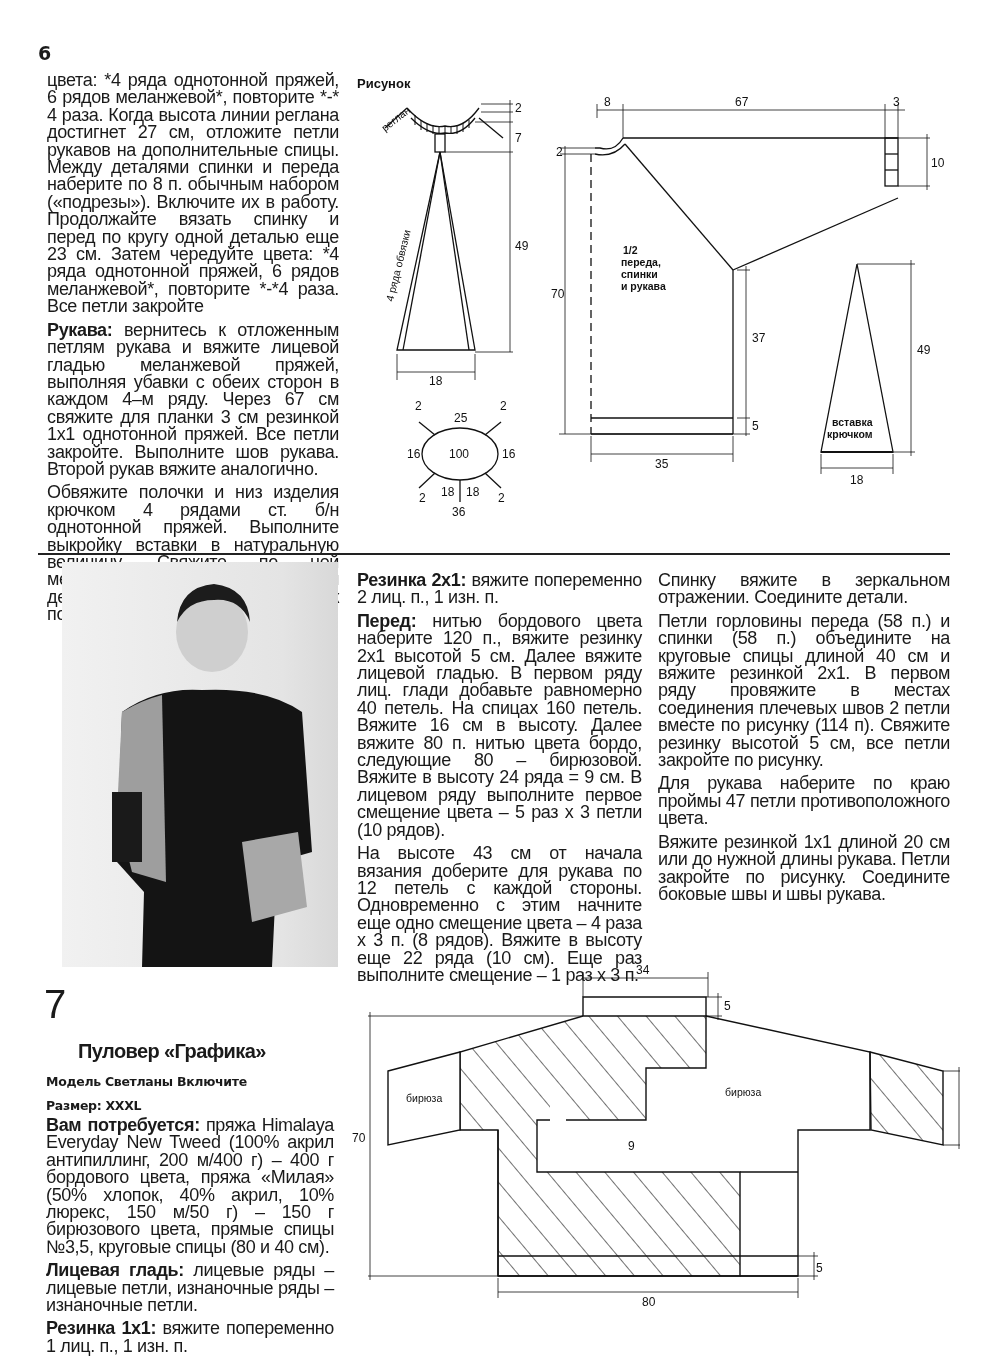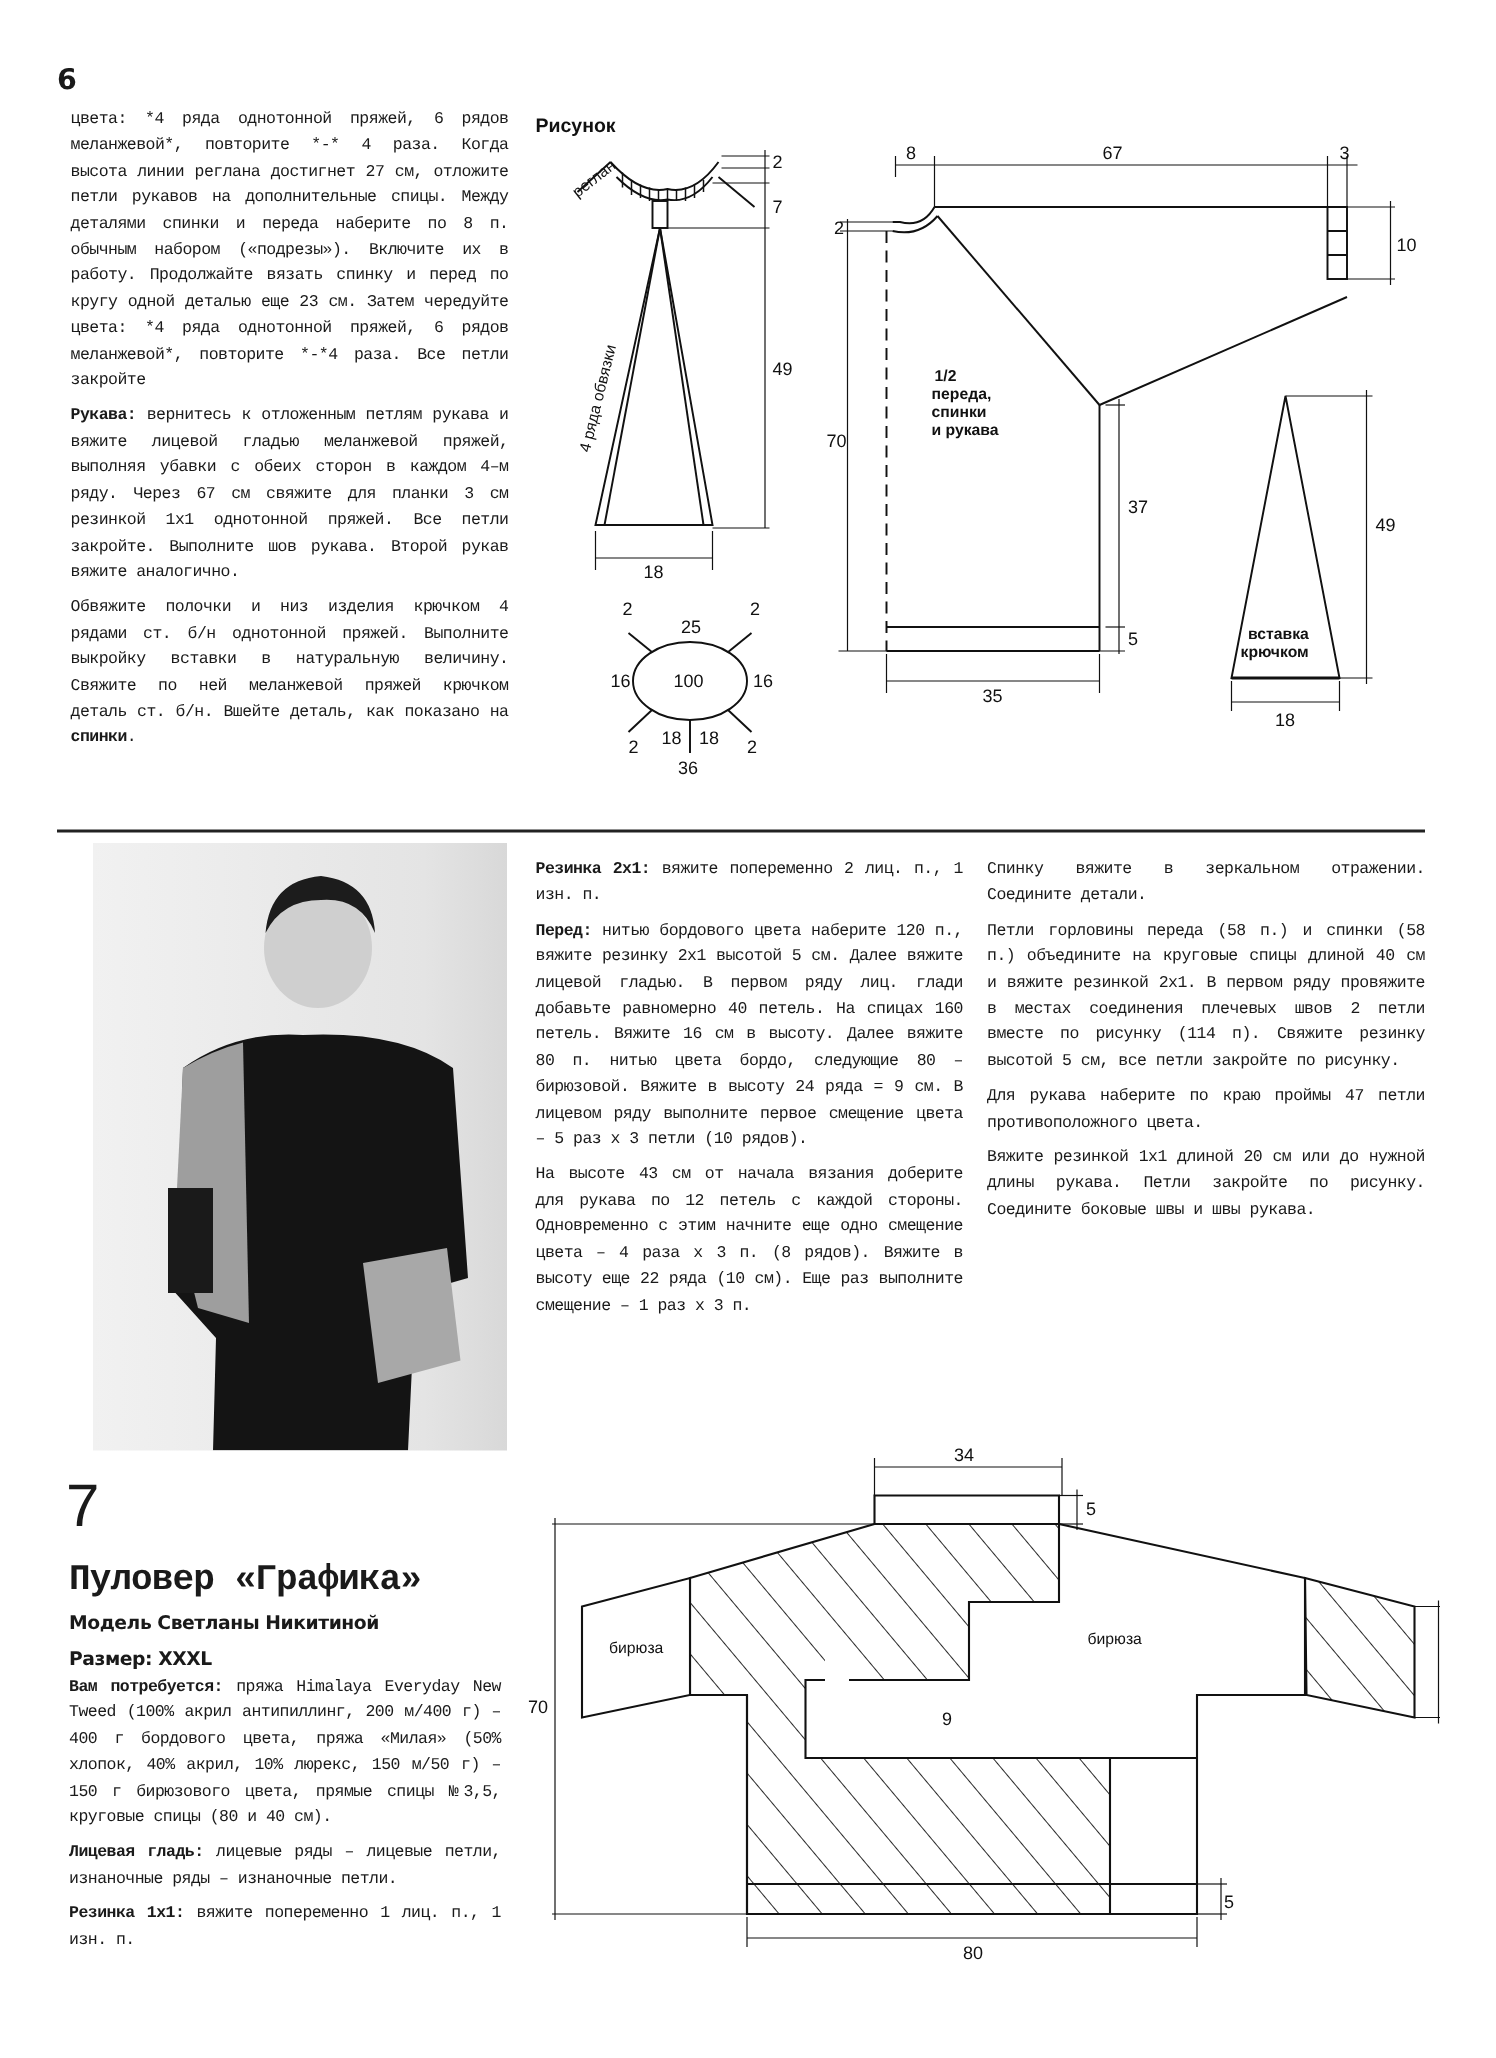--- a/index.html
+++ b/index.html
@@ -1,25 +1,25 @@
 <!DOCTYPE html>
 <html><head>
 <meta charset="utf-8">
 <style>
   html, body { margin: 0; padding: 0; background: #ffffff; }
   body { width: 997px; height: 1372px; position: relative; overflow: hidden;
          font-family: "Liberation Sans", sans-serif; color: #1a1a1a; }
   .abs { position: absolute; }
-  .txt { font-family: Liberation Mono, monospace; font-size: 11px; line-height: 17.4px;
+  .txt { font-family: Liberation Sans, sans-serif; font-size: 18px; line-height: 17.4px;
          letter-spacing: -0.35px; font-stretch: condensed; transform-origin: 0 0; }
   .txt p { margin: 0 0 6px 0; text-align: justify; }
   .txt b { font-weight: bold; }
   .pagenum { font-family: "DejaVu Sans", sans-serif; font-weight: bold; font-size: 19px; }
   .bignum { font-family: "Liberation Sans", sans-serif; font-size: 40px; font-weight: normal; }
-  .title { font-family: Liberation Mono, monospace; font-weight: bold; font-size: 24px; letter-spacing: -0.6px; }
+  .title { font-family: Liberation Sans, sans-serif; font-weight: bold; font-size: 20px; letter-spacing: -0.6px; margin-left: 32px; }
   .sub { font-family: "DejaVu Sans", sans-serif; font-weight: bold; font-size: 12.5px; letter-spacing: -0.3px; }
   .sep { height: 2px; background: #222; }
   svg text { font-family: "Liberation Sans", sans-serif; fill: #111; }
   .photo { background: linear-gradient(90deg, #f1f1f1, #e4e4e4 80%, #d8d8d8); overflow: hidden; }
 </style>
 </head>
 <body>
 
 <div class="abs pagenum" style="left:38px;top:42px;">6</div>
 
@@ -181,21 +181,21 @@
 
 <div class="abs txt" style="left:658px;top:572px;width:292px;">
   <p>Спинку вяжите в зеркальном отражении. Соедините детали.</p>
   <p>Петли горловины переда (58 п.) и спинки (58 п.) объедините на круговые спицы длиной 40 см и вяжите резинкой 2х1. В первом ряду провяжите в местах соединения плечевых швов 2 петли вместе по рисунку (114 п). Свяжите резинку высотой 5 см, все петли закройте по рисунку.</p>
   <p>Для рукава наберите по краю проймы 47 петли противоположного цвета.</p>
   <p>Вяжите резинкой 1х1 длиной 20 см или до нужной длины рукава. Петли закройте по рисунку. Соедините боковые швы и швы рукава.</p>
 </div>
 
 <div class="abs bignum" style="left:44px;top:982px;">7</div>
 <div class="abs title" style="left:46px;top:1040px;">Пуловер «Графика»</div>
-<div class="abs sub" style="left:46px;top:1074px;">Модель Светланы Никитиной</div>
+<div class="abs sub" style="left:46px;top:1074px;">Модель Светланы Включите</div>
 <div class="abs sub" style="left:46px;top:1098px;">Размер: XXXL</div>
 <div class="abs txt" style="left:46px;top:1117px;width:288px;">
   <p><b>Вам потребуется:</b><span> пряжа Himalaya Everyday New Tweed (100% акрил антипиллинг, 200 м/400 г) – 400 г бордового цвета, пряжа «Милая» (50% хлопок, 40% акрил, 10% люрекс, 150 м/50 г) – 150 г бирюзового цвета, прямые спицы №3,5, круговые спицы (80 и 40 см).</span></p>
   <p><b>Лицевая гладь:</b><span> лицевые ряды – лицевые петли, изнаночные ряды – изнаночные петли.</span></p>
   <p><b>Резинка 1х1:</b><span> вяжите попеременно 1 лиц. п., 1 изн. п.</span></p>
 </div>
 
 <svg class="abs" style="left:340px;top:960px;" width="620" height="360" viewBox="0 0 620 360">
   <defs>
     <pattern id="hatch" patternUnits="userSpaceOnUse" width="22" height="22" patternTransform="rotate(-40)">

